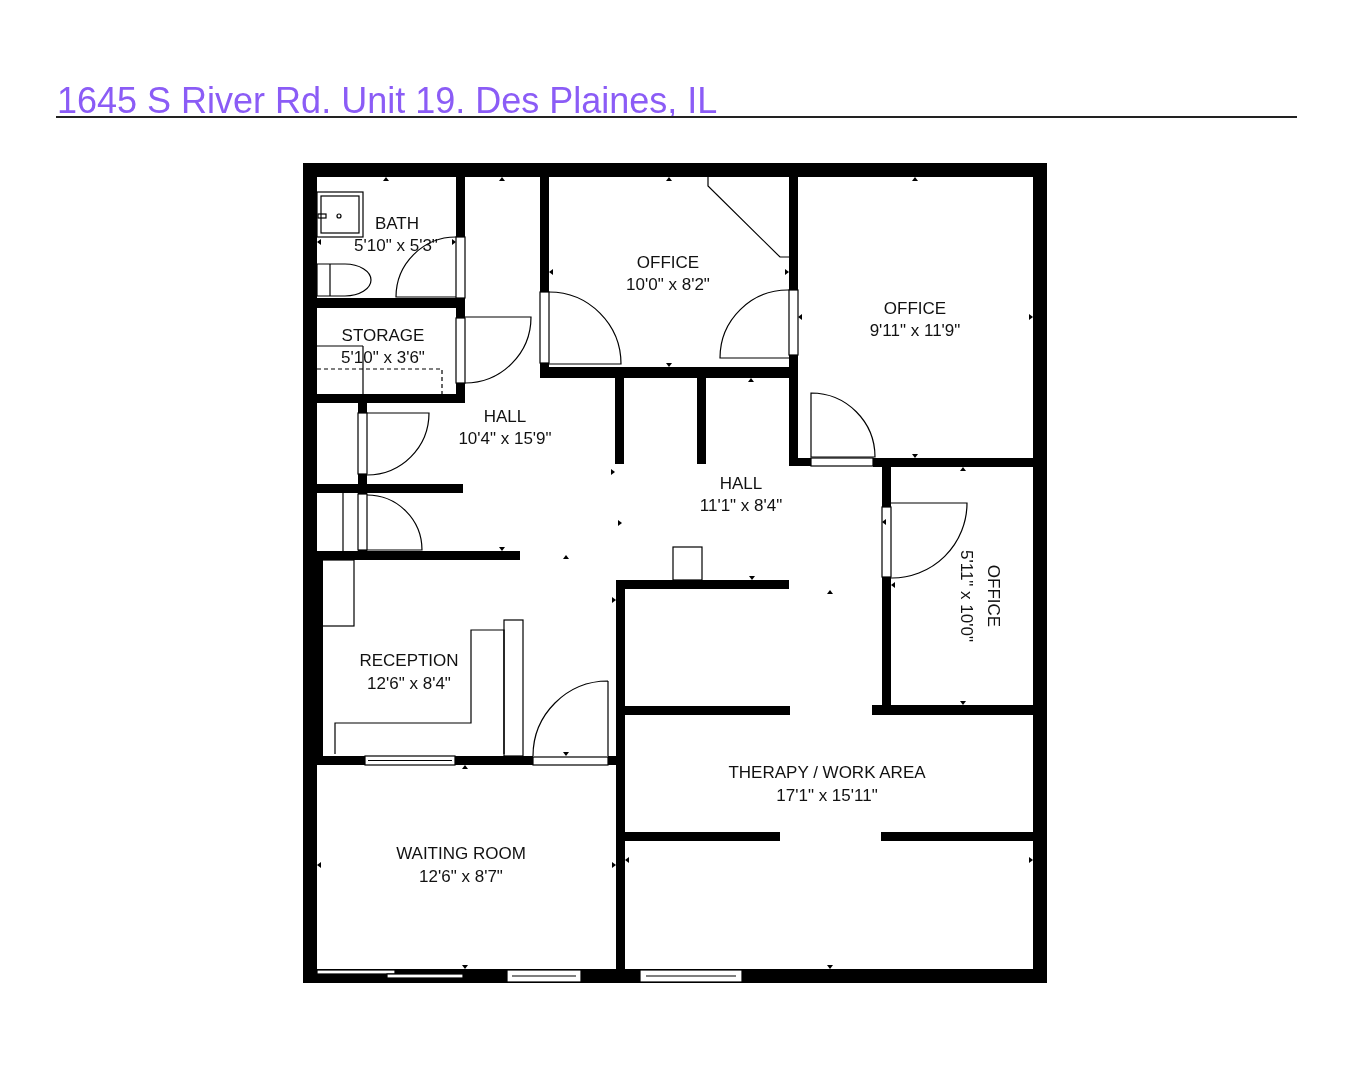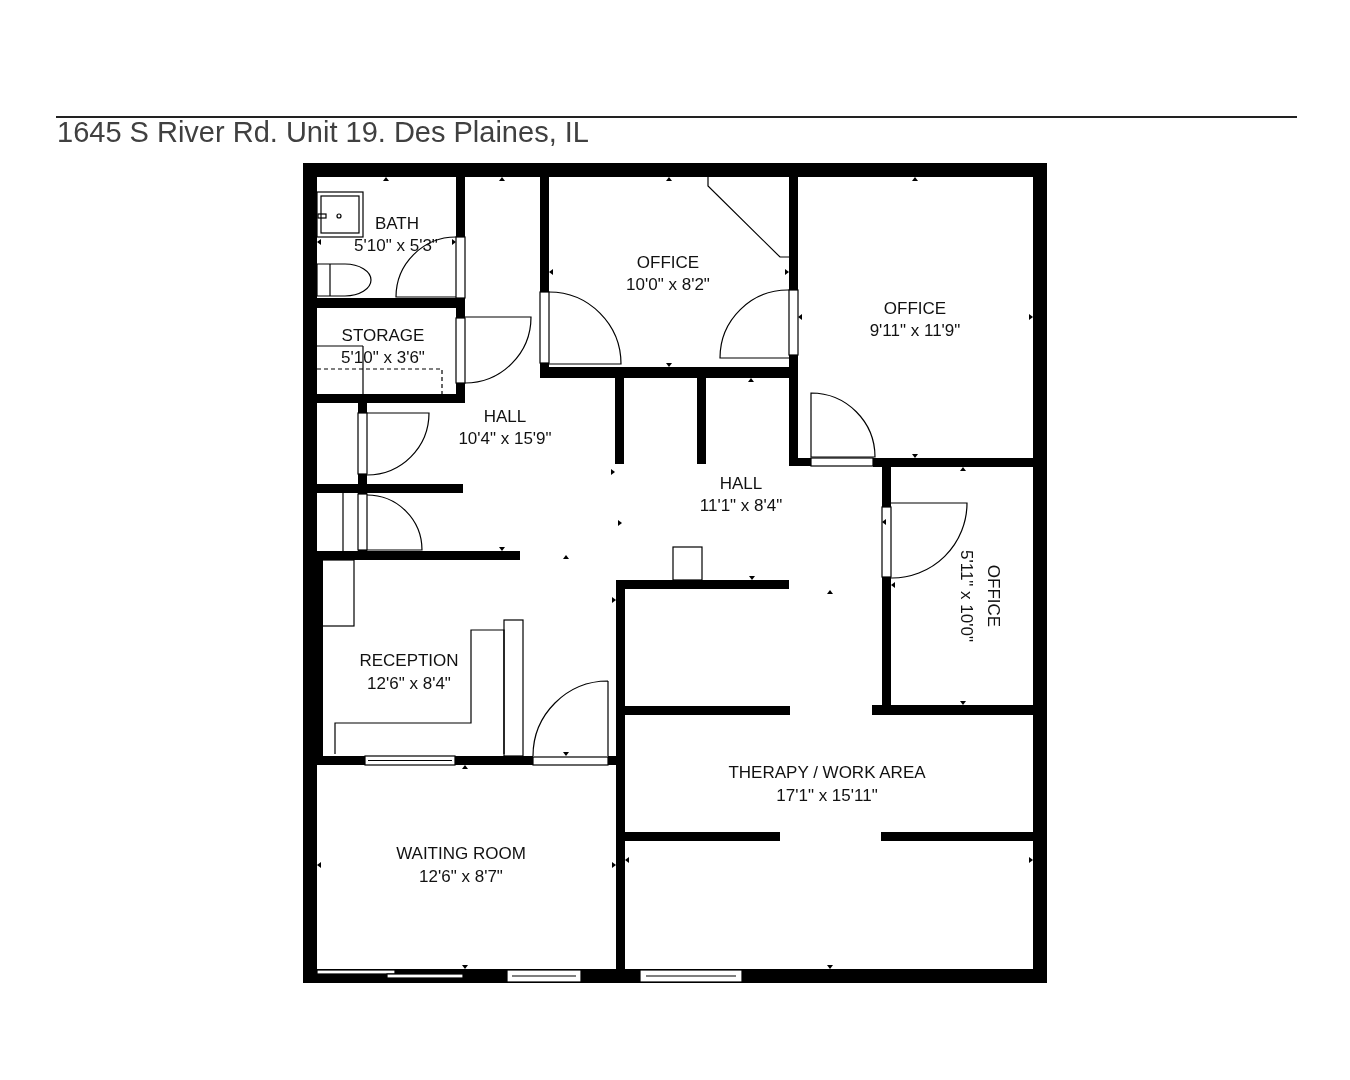--- a/index.html
+++ b/index.html
@@ -1,17 +1,17 @@
 <!DOCTYPE html>
 <html><head>
 <meta charset="utf-8">
 <style>
   html, body { margin:0; padding:0; background:#ffffff; }
   body { width:1350px; height:1080px; position:relative; overflow:hidden; font-family:"Liberation Sans", sans-serif; }
-  .title { position:absolute; left:57px; top:80px; font-size:29px; color:#404040; letter-spacing:0px; white-space:nowrap;margin-top:36px; }
+  .title { position:absolute; left:57px; top:80px; font-size:36px; color:#8b5cf6; letter-spacing:0px; white-space:nowrap; }
   .title-rule { position:absolute; left:56px; top:116px; width:1241px; height:2px; background:#222; }
   svg.plan { position:absolute; left:0; top:0; }
   .wall { fill:#000; }
   .thin { fill:none; stroke:#000; stroke-width:1.2; }
   .win { fill:#fff; stroke:#000; stroke-width:1.2; }
   .lbl { font-family:"Liberation Sans", sans-serif; font-size:17px; fill:#111; text-anchor:middle; }
   .mark { fill:#000; }
 </style>
 </head>
 <body>

